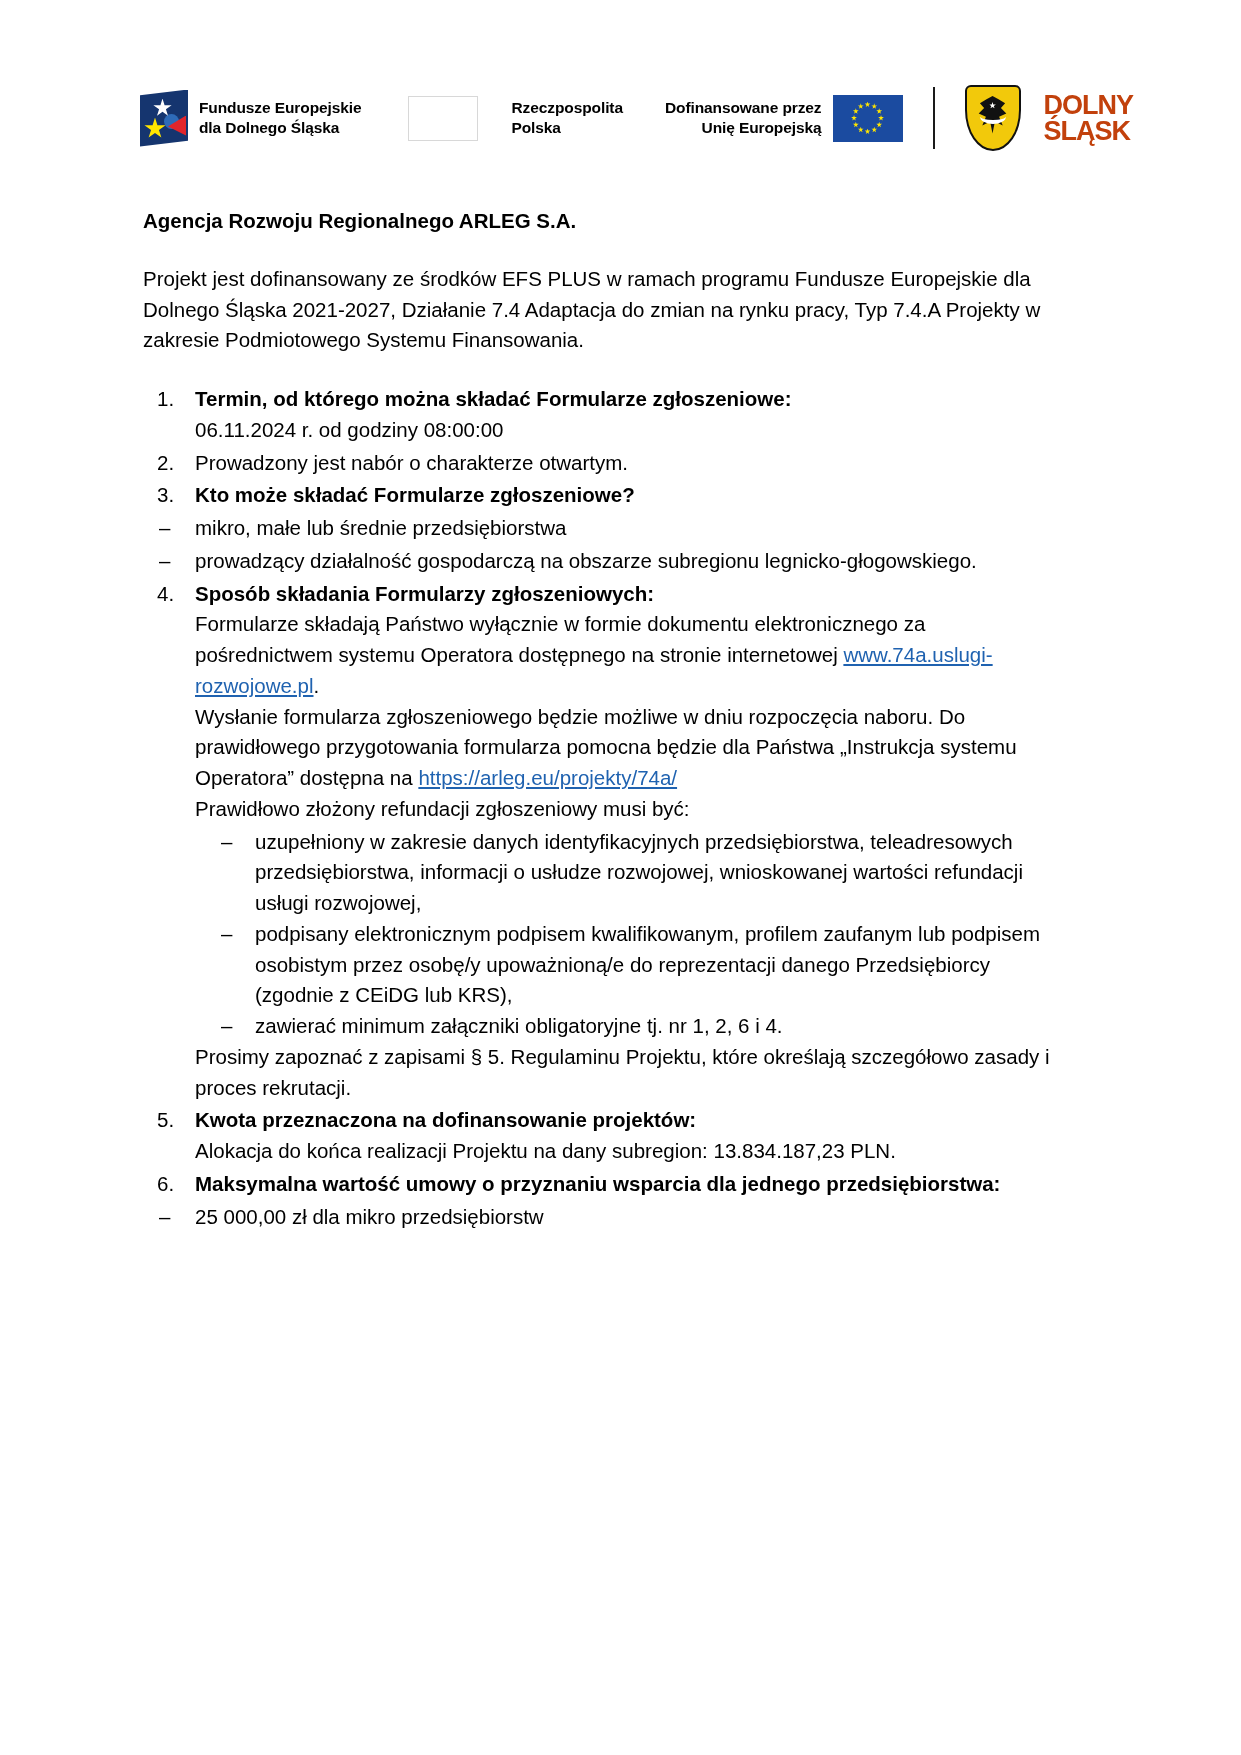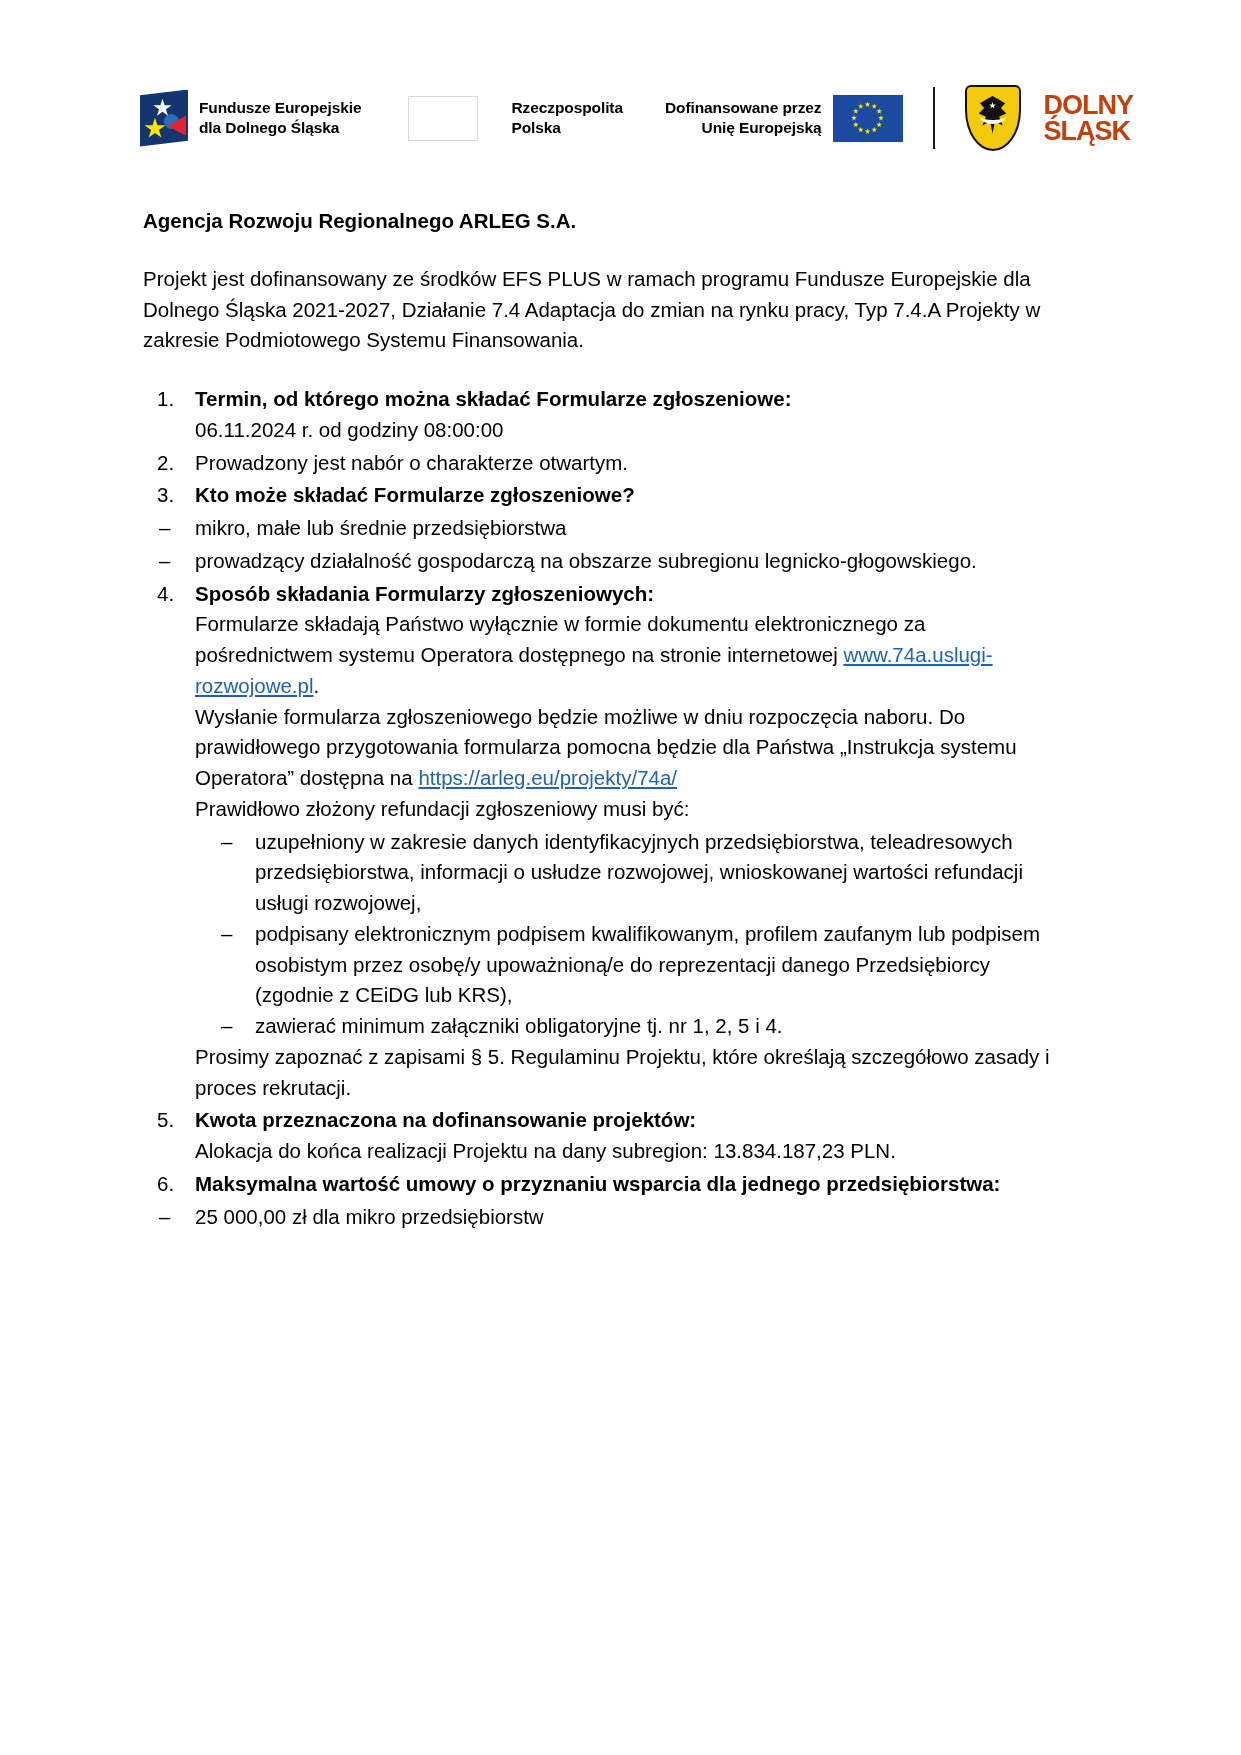--- a/index.html
+++ b/index.html
@@ -380,21 +380,21 @@
       <li class="numbered">
         <span class="li-head">Sposób składania Formularzy zgłoszeniowych:</span>
         <span class="li-body"><span>Formularze składają Państwo wyłącznie w formie dokumentu elektronicznego za pośrednictwem systemu Operatora dostępnego na stronie internetowej </span><a class="link" href="#">www.74a.uslugi-rozwojowe.pl</a><span>.</span></span>
         <span class="li-body"><span>Wysłanie formularza zgłoszeniowego będzie możliwe w dniu rozpoczęcia naboru. Do prawidłowego przygotowania formularza pomocna będzie dla Państwa „Instrukcja systemu Operatora” dostępna na </span><a class="link" href="#">https://arleg.eu/projekty/74a/</a></span>
         <span class="li-body">Prawidłowo złożony refundacji zgłoszeniowy musi być:</span>
       </li>
 
       <ul class="sub-list">
         <li>uzupełniony w zakresie danych identyfikacyjnych przedsiębiorstwa, teleadresowych przedsiębiorstwa, informacji o usłudze rozwojowej, wnioskowanej wartości refundacji usługi rozwojowej,</li>
         <li>podpisany elektronicznym podpisem kwalifikowanym, profilem zaufanym lub podpisem osobistym przez osobę/y upoważnioną/e do reprezentacji danego Przedsiębiorcy (zgodnie z CEiDG lub KRS),</li>
-        <li>zawierać minimum załączniki obligatoryjne tj. nr 1, 2, 5 i 4.</li>
+        <li>zawierać minimum załączniki obligatoryjne tj. nr 1, 2, 6 i 4.</li>
       </ul>
 
       <li style="list-style:none;">
         <span class="li-body">Prosimy zapoznać z zapisami § 5. Regulaminu Projektu, które określają szczegółowo zasady i proces rekrutacji.</span>
       </li>
 
       <li class="numbered">
         <span class="li-head">Kwota przeznaczona na dofinansowanie projektów:</span>
         <span class="li-body">Alokacja do końca realizacji Projektu na dany subregion: 13.834.187,23 PLN.</span>
       </li>

